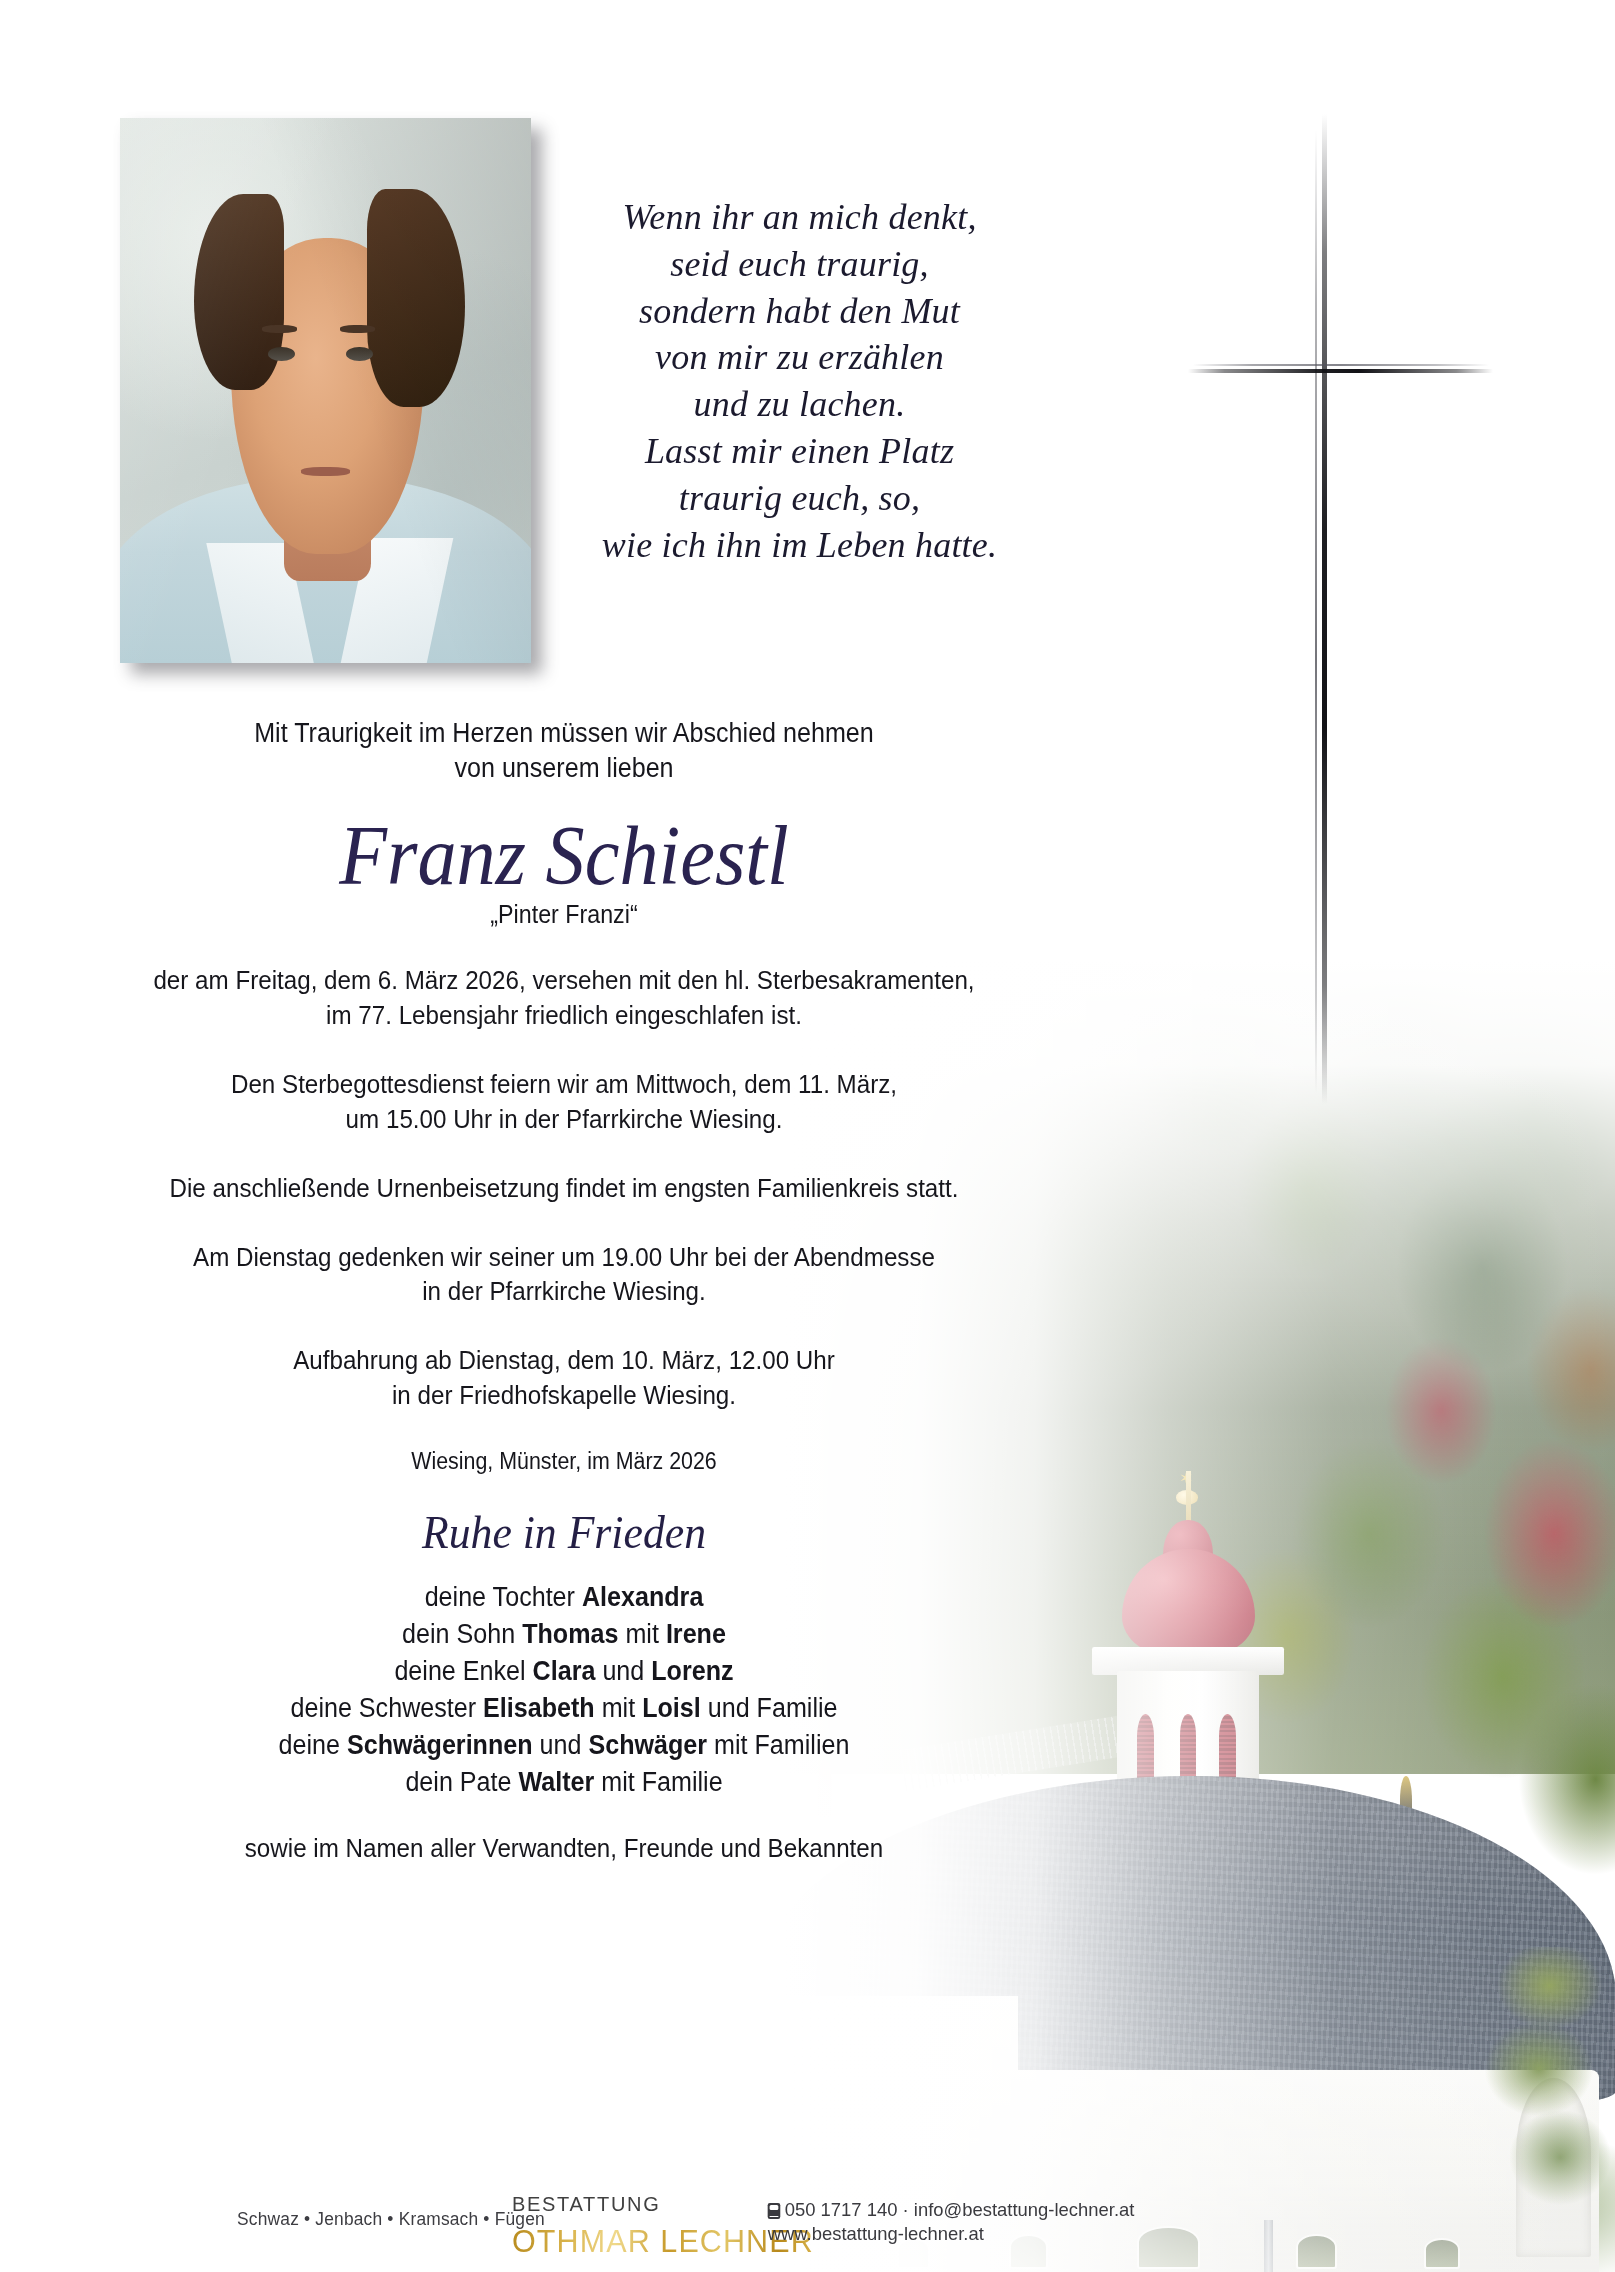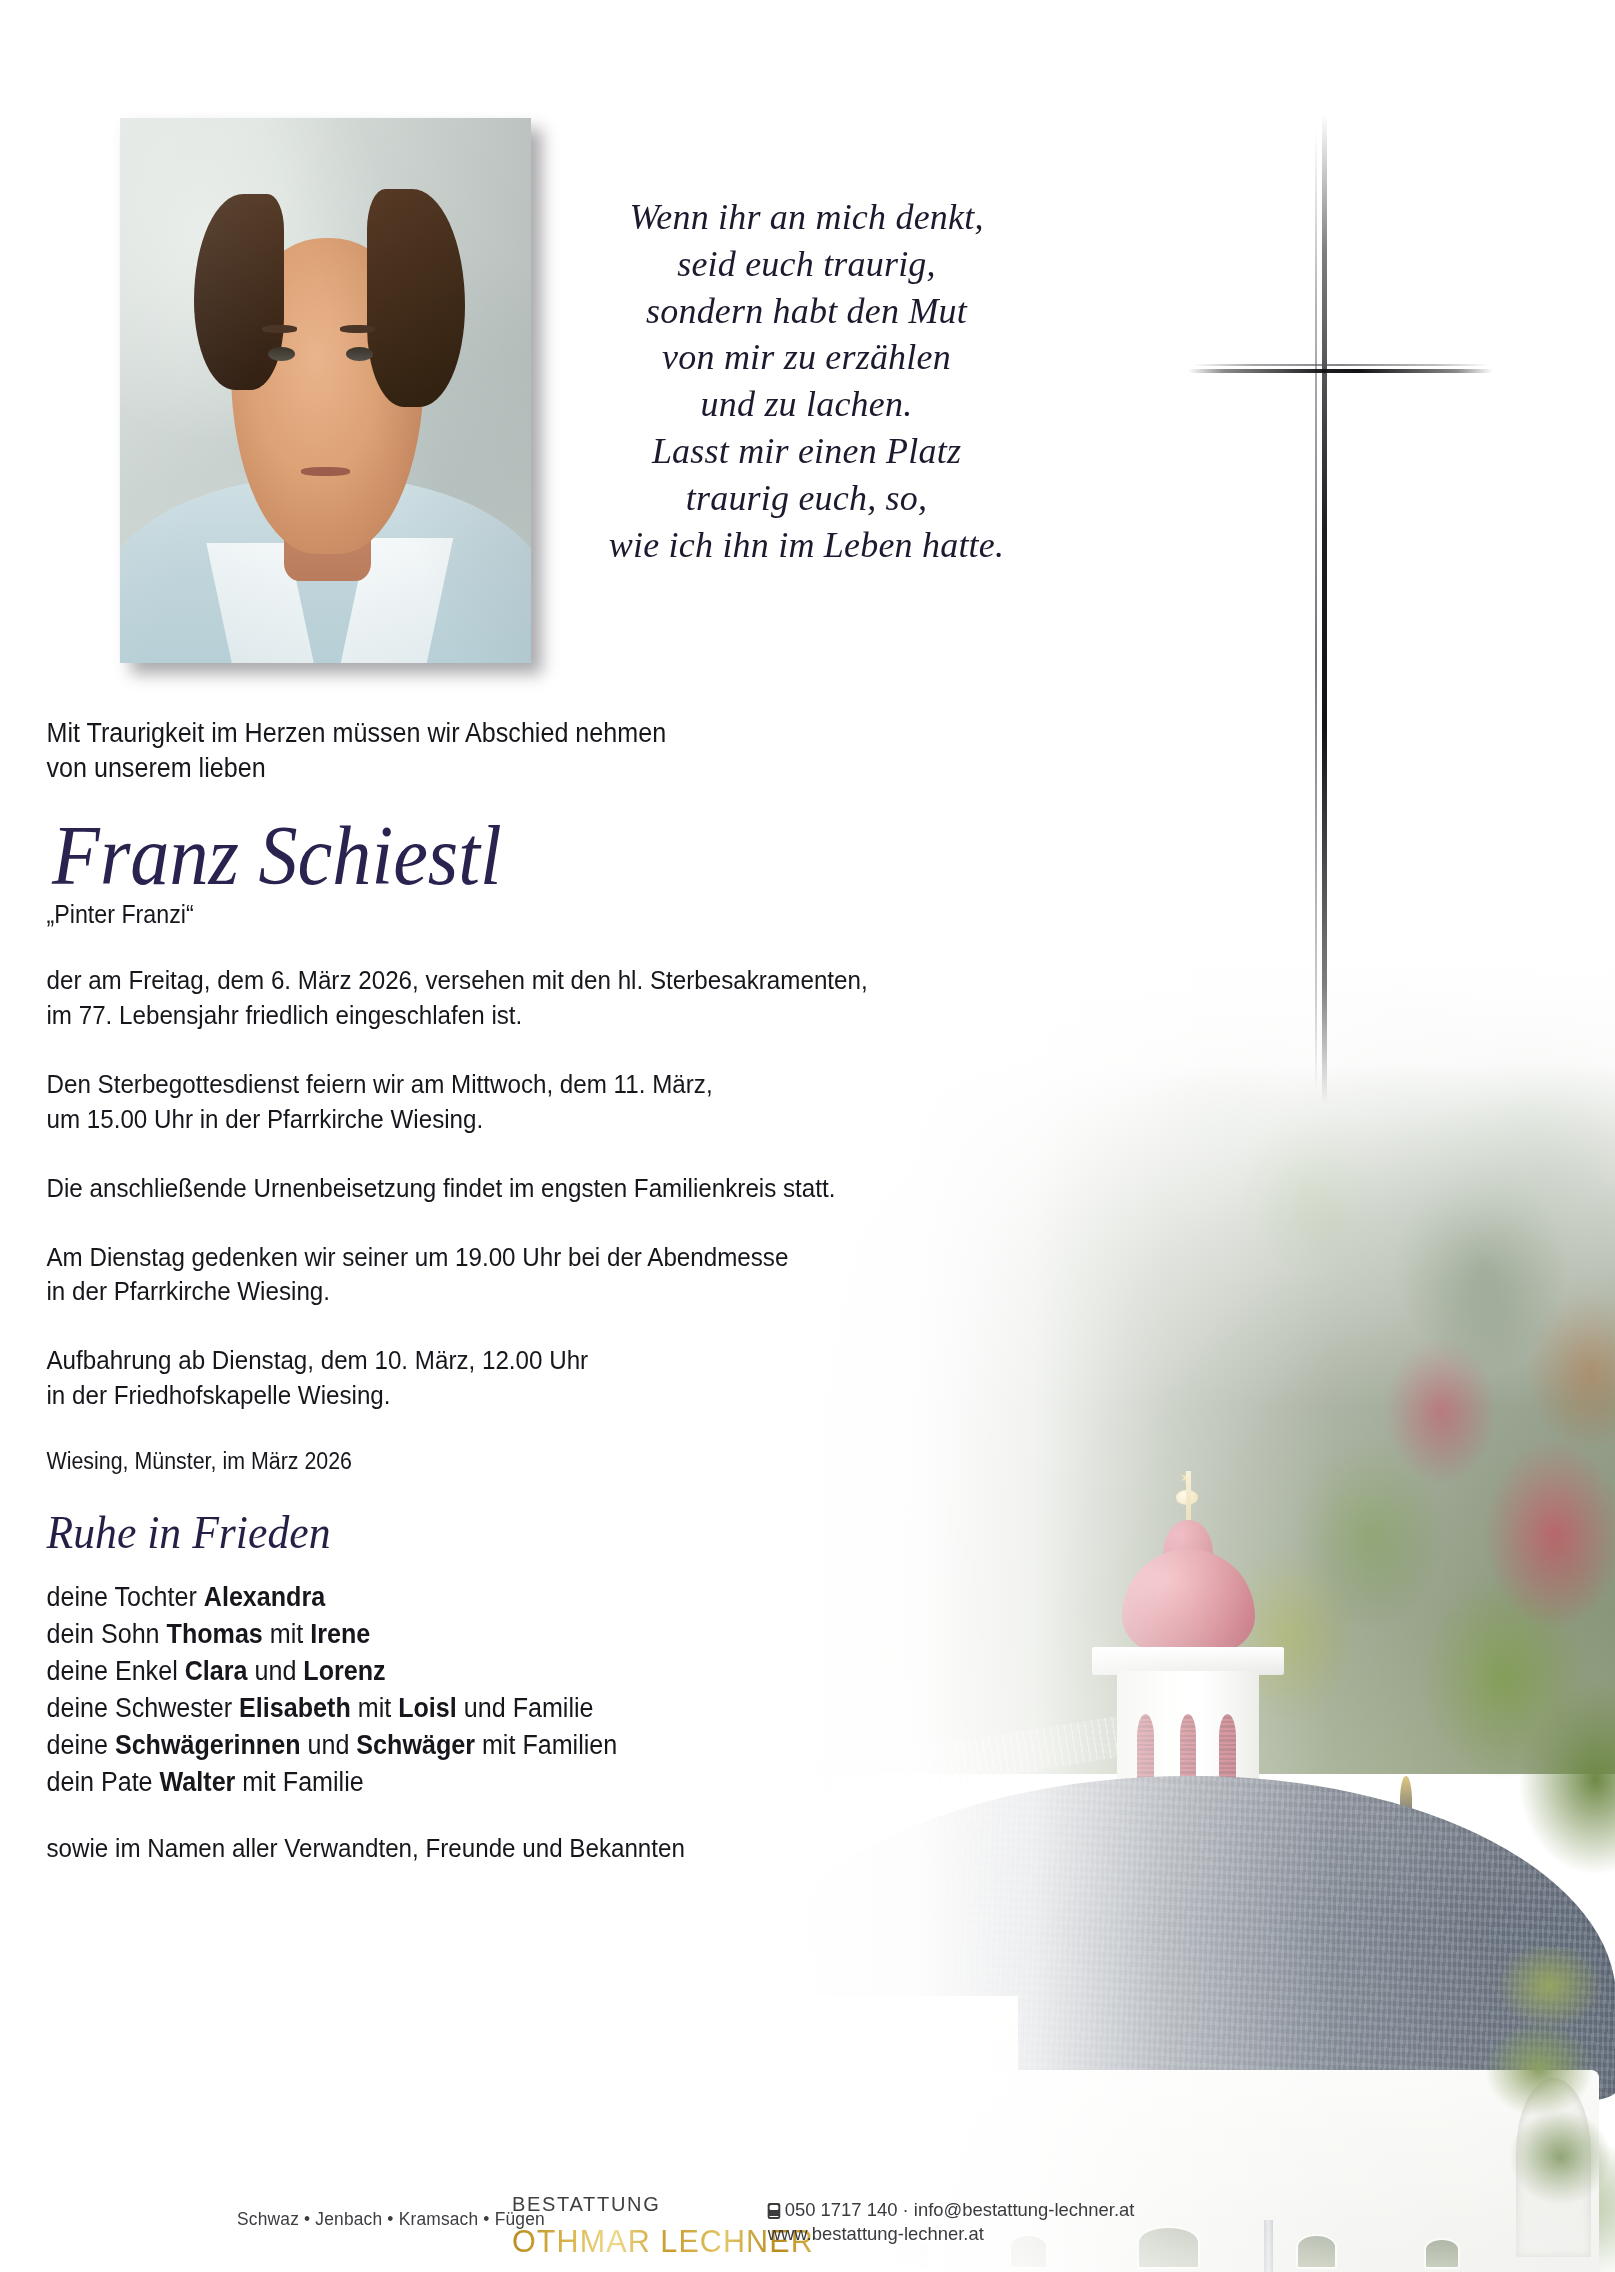--- a/index.html
+++ b/index.html
@@ -287,35 +287,36 @@
     background:#9b5e4c;border-radius:40%;
   }
   .pt-shadow{
     position:absolute;inset:0;
     background:
       linear-gradient(110deg, rgba(255,255,255,.16) 0%, rgba(255,255,255,0) 38%),
       linear-gradient(250deg, rgba(0,0,0,.12) 0%, rgba(0,0,0,0) 45%);
   }
 
   
-  .content{position:absolute;inset:0;z-index:4;margin-left:7px;}
+  .content{position:absolute;inset:0;z-index:4;}
 
   .poem{
     position:absolute;left:533px;top:194px;width:533px;
     text-align:center;
     font-family:"Liberation Serif", serif;
     font-style:italic;
     font-size:36px;
     line-height:1.30;
     color:#1b1a2e;
     letter-spacing:0.2px;
   }
 
   .body-col{
     position:absolute;left:0;top:716px;width:1128px;
+    text-align:center;
     color:#16161c;
   }
   .intro{
     font-size:27px; line-height:1.30;
     font-stretch:condensed;
     transform:scaleX(.93);
   }
   .name{
     font-family:"Liberation Serif", serif;
     font-style:italic;

